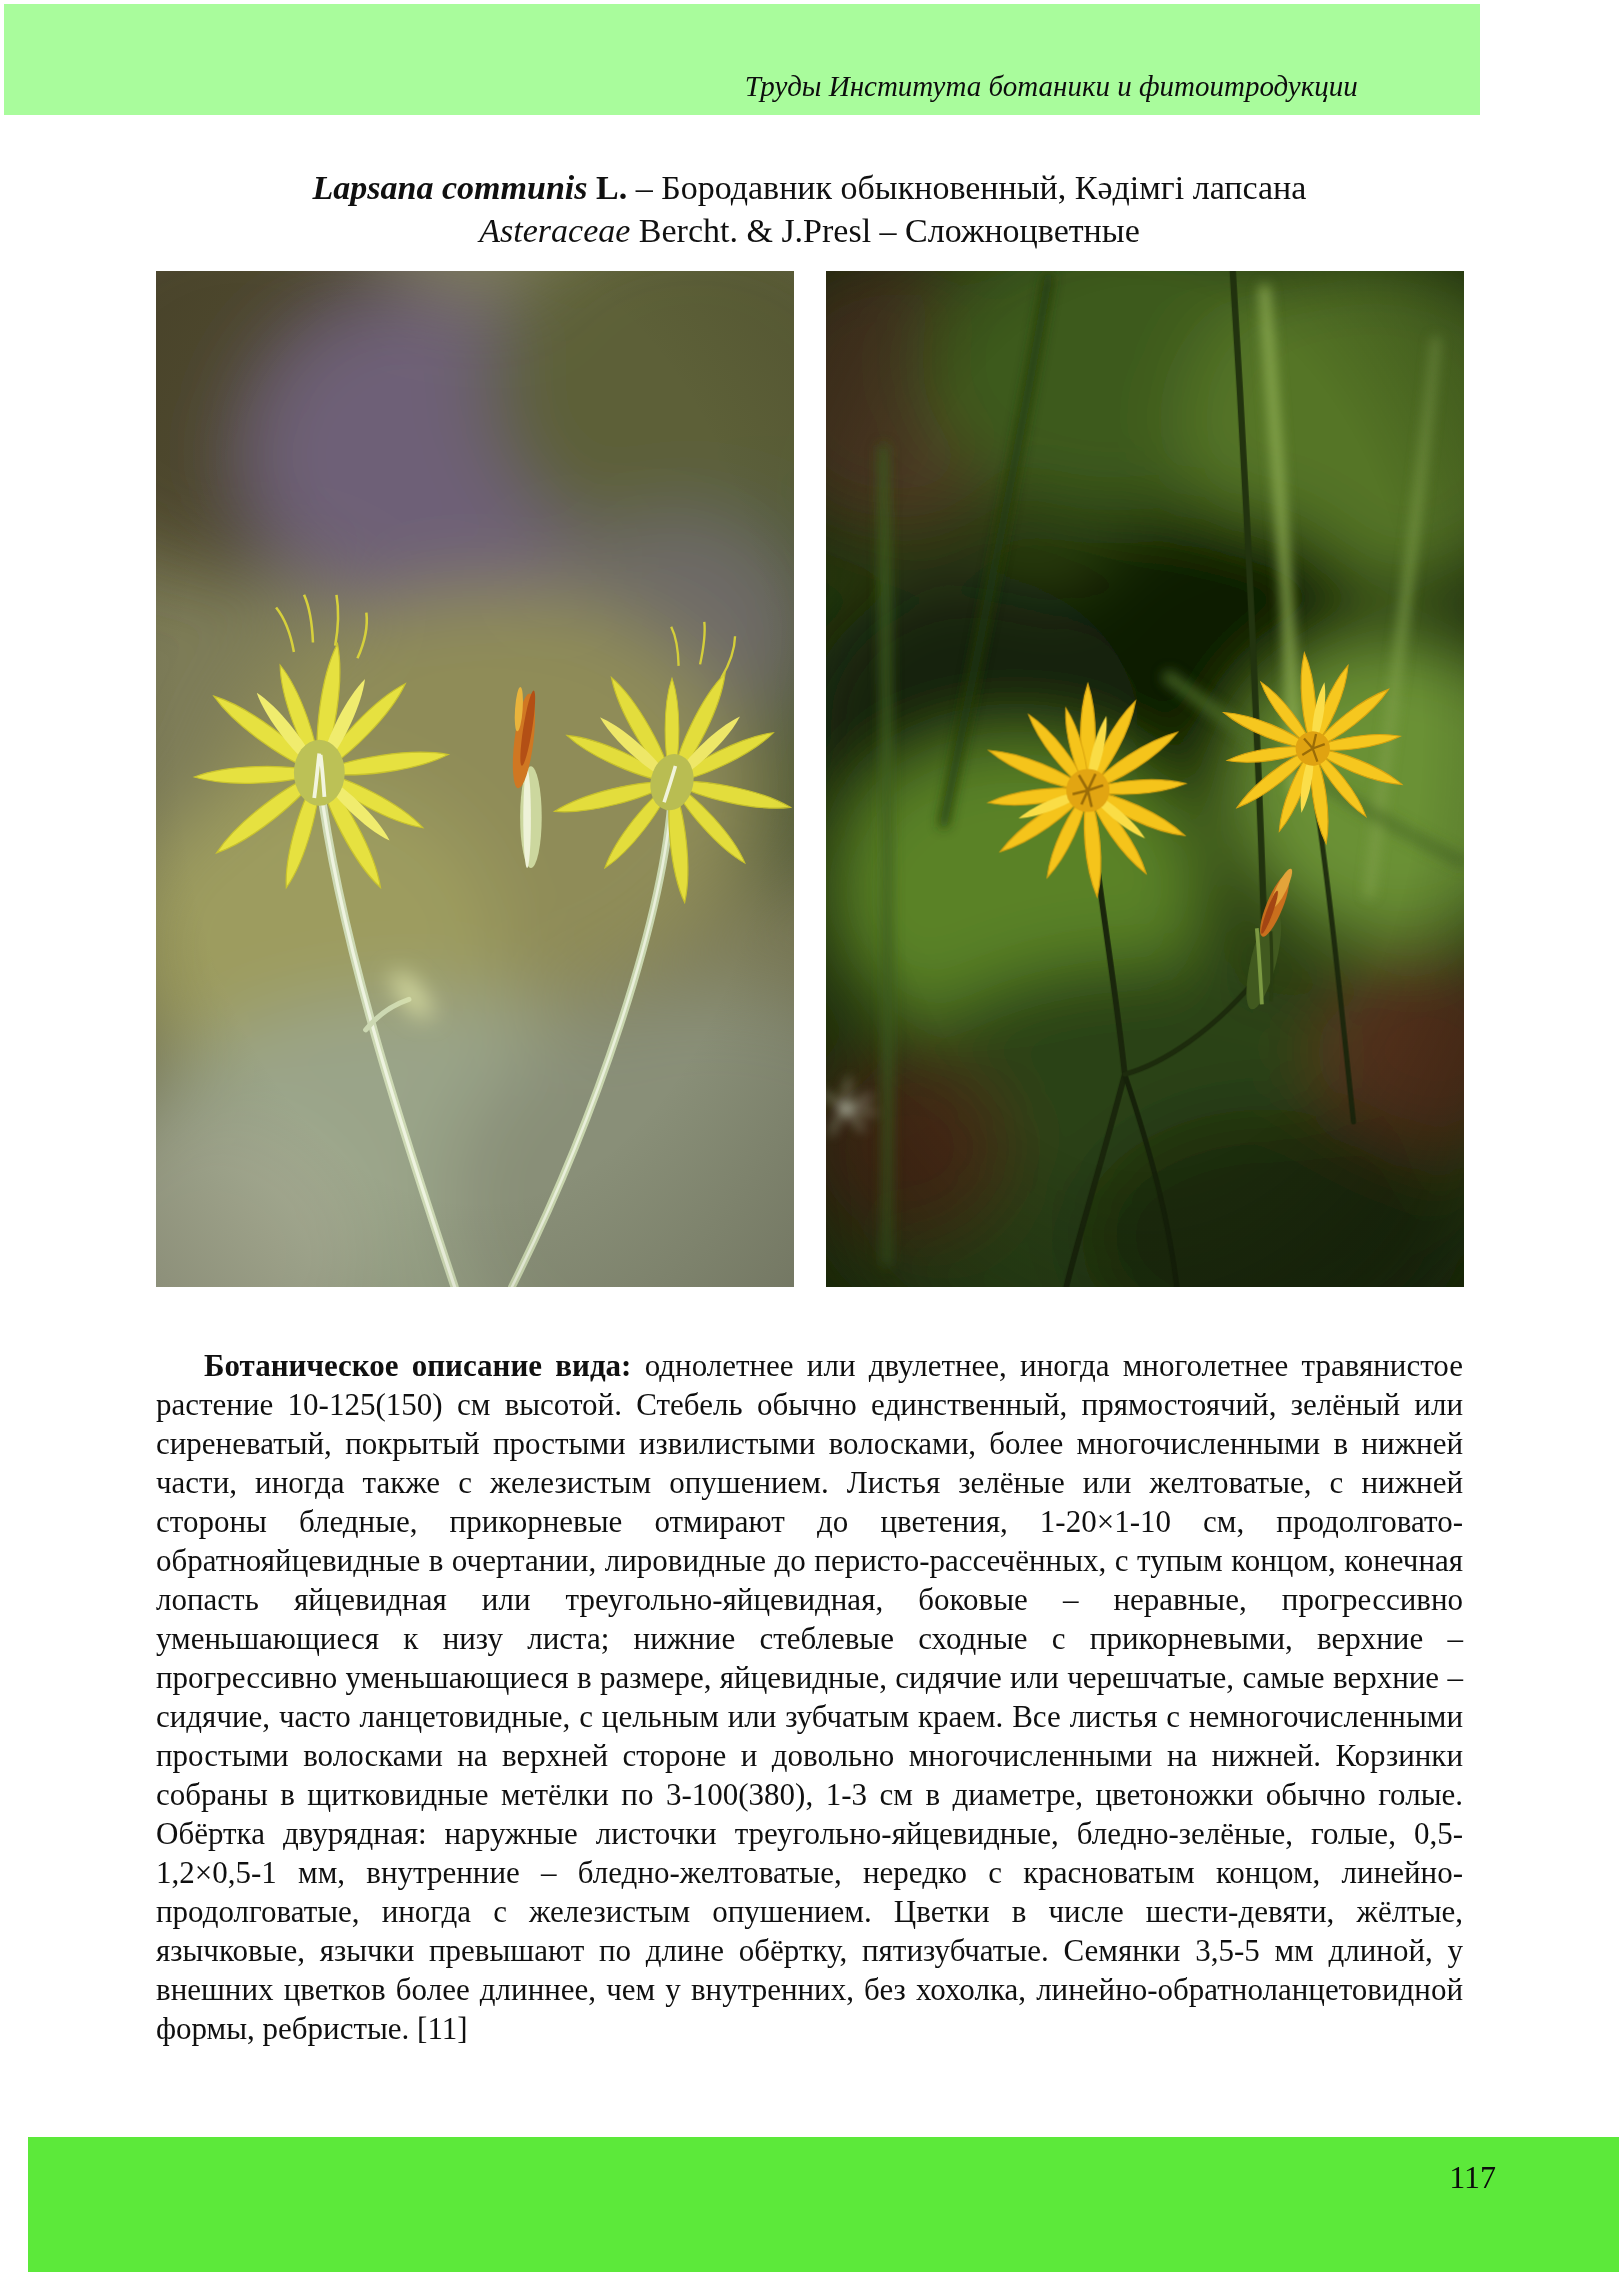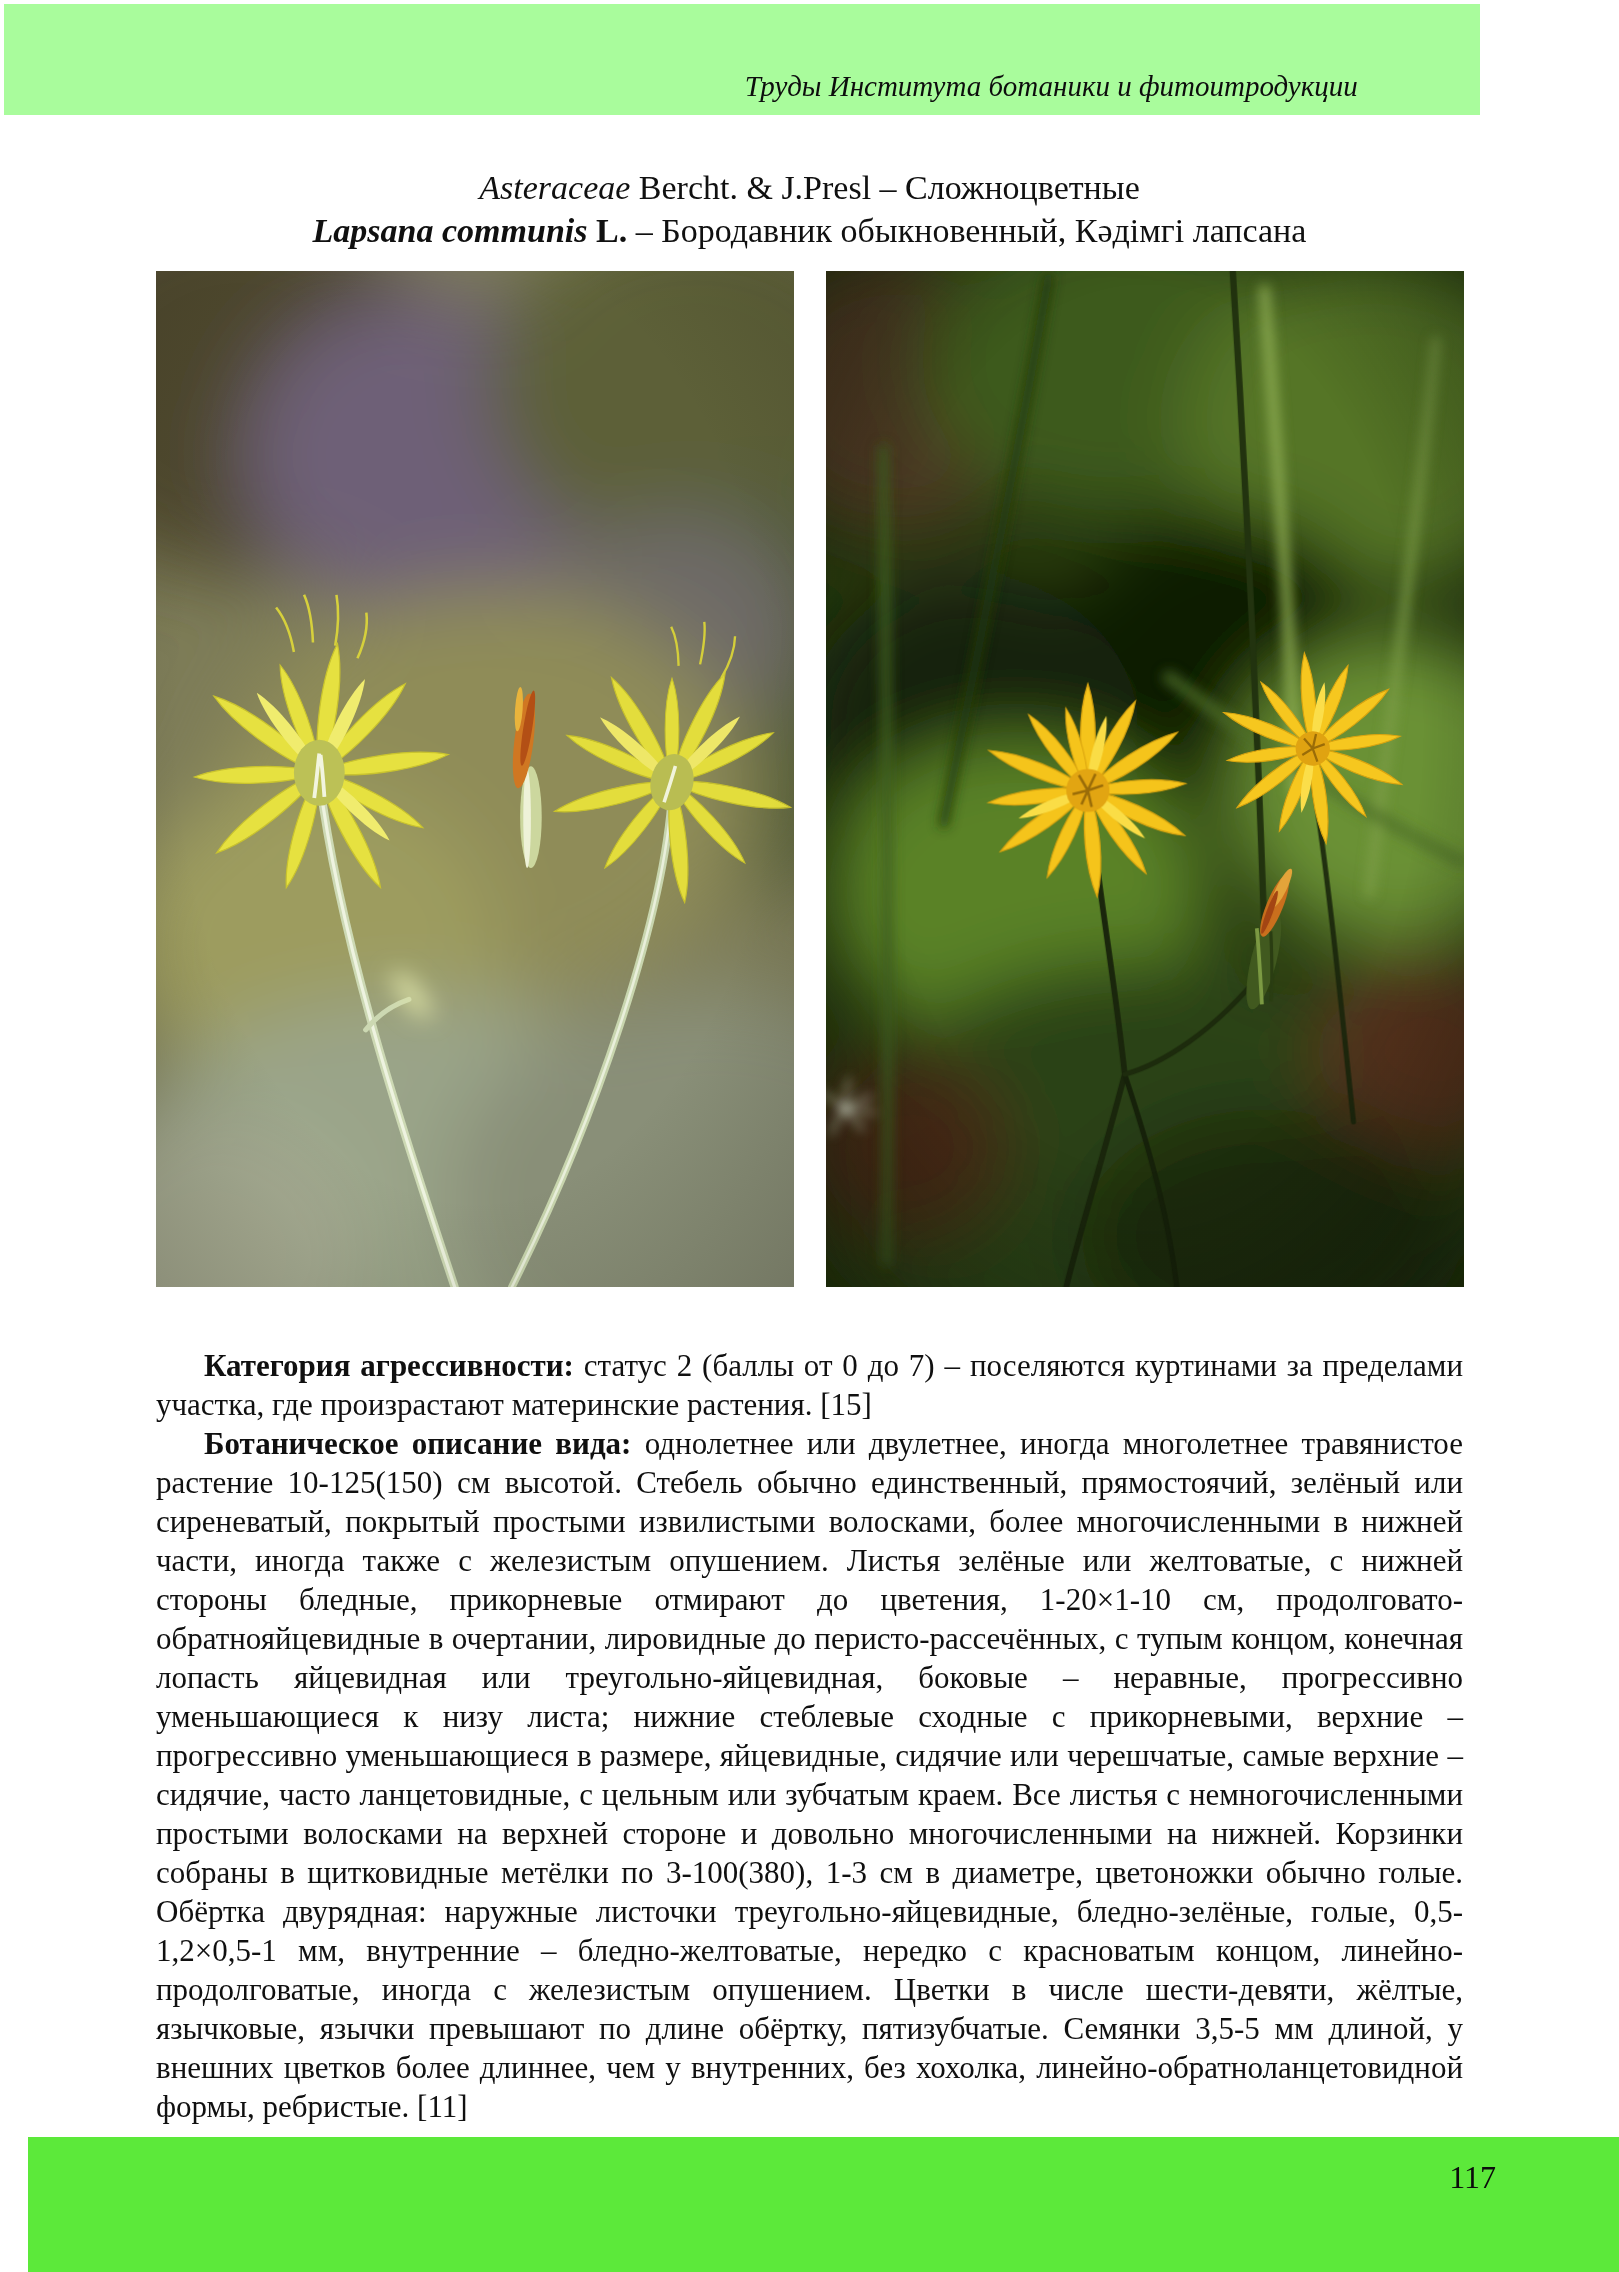--- a/index.html
+++ b/index.html
@@ -60,24 +60,24 @@
 <body>
 
 <div class="page">
 
   <div class="header-band" style="background: rgb(169, 252, 156);">
     <div class="journal-title">Труды Института ботаники и фитоитродукции</div>
   </div>
 
   <div class="species-title">
     <div>
-      <span class="lat-italic">Asteraceae</span><span> Bercht. &amp; J.Presl – Сложноцветные</span>
+      <span class="lat-bold-italic">Lapsana communis</span><span class="lat-bold"> L.</span><span> – Бородавник обыкновенный, Кәдімгі лапсана</span>
     </div>
     <div>
-      <span class="lat-bold-italic">Lapsana communis</span><span class="lat-bold"> L.</span><span> – Бородавник обыкновенный, Кәдімгі лапсана</span>
+      <span class="lat-italic">Asteraceae</span><span> Bercht. &amp; J.Presl – Сложноцветные</span>
     </div>
   </div>
 
   <div class="photo photo-left">
     <svg viewBox="0 0 1004 1600" preserveAspectRatio="none">
       <defs>
         <filter id="blurBig" x="-30%" y="-30%" width="160%" height="160%">
           <feGaussianBlur stdDeviation="60"></feGaussianBlur>
         </filter>
         <filter id="blurMid" x="-30%" y="-30%" width="160%" height="160%">
@@ -294,21 +294,20 @@
         <g stroke="#9a6c08" stroke-width="4" fill="none">
           <path d="M0,0 L10,-24 M0,0 L-12,-20 M0,0 L22,-4 M0,0 L-20,8 M0,0 L4,24"></path>
         </g>
       </g>
 
       <rect x="0" y="0" width="1004" height="1600" fill="url(#vig2)"></rect>
     </svg>
   </div>
 
   <div class="body-text">
-    <p><span class="lead">Категория агрессивности:</span><span> статус 2 (баллы от 0 до 7) – поселяются куртинами за пределами участка, где произрастают материнские растения. [15]</span></p>
     <p><span class="lead">Ботаническое описание вида:</span><span> однолетнее или двулетнее, иногда многолетнее травянистое растение 10-125(150) см высотой. Стебель обычно единственный, прямостоячий, зелёный или сиреневатый, покрытый простыми извилистыми волосками, более многочисленными в нижней части, иногда также с железистым опушением. Листья зелёные или желтоватые, с нижней стороны бледные, прикорневые отмирают до цветения, 1-20×1-10 см, продолговато-обратнояйцевидные в очертании, лировидные до перисто-рассечённых, с тупым концом, конечная лопасть яйцевидная или треугольно-яйцевидная, боковые – неравные, прогрессивно уменьшающиеся к низу листа; нижние стеблевые сходные с прикорневыми, верхние – прогрессивно уменьшающиеся в размере, яйцевидные, сидячие или черешчатые, самые верхние – сидячие, часто ланцетовидные, с цельным или зубчатым краем. Все листья с немногочисленными простыми волосками на верхней стороне и довольно многочисленными на нижней. Корзинки собраны в щитковидные метёлки по 3-100(380), 1-3 см в диаметре, цветоножки обычно голые. Обёртка двурядная: наружные листочки треугольно-яйцевидные, бледно-зелёные, голые, 0,5-1,2×0,5-1 мм, внутренние – бледно-желтоватые, нередко с красноватым концом, линейно-продолговатые, иногда с железистым опушением. Цветки в числе шести-девяти, жёлтые, язычковые, язычки превышают по длине обёртку, пятизубчатые. Семянки 3,5-5 мм длиной, у внешних цветков более длиннее, чем у внутренних, без хохолка, линейно-обратноланцетовидной формы, ребристые. [11]</span></p>
   </div>
 
   <div class="footer-band" style="background: rgb(92, 233, 58);">
     <div class="page-number">117</div>
   </div>
 
 </div>
 
 

